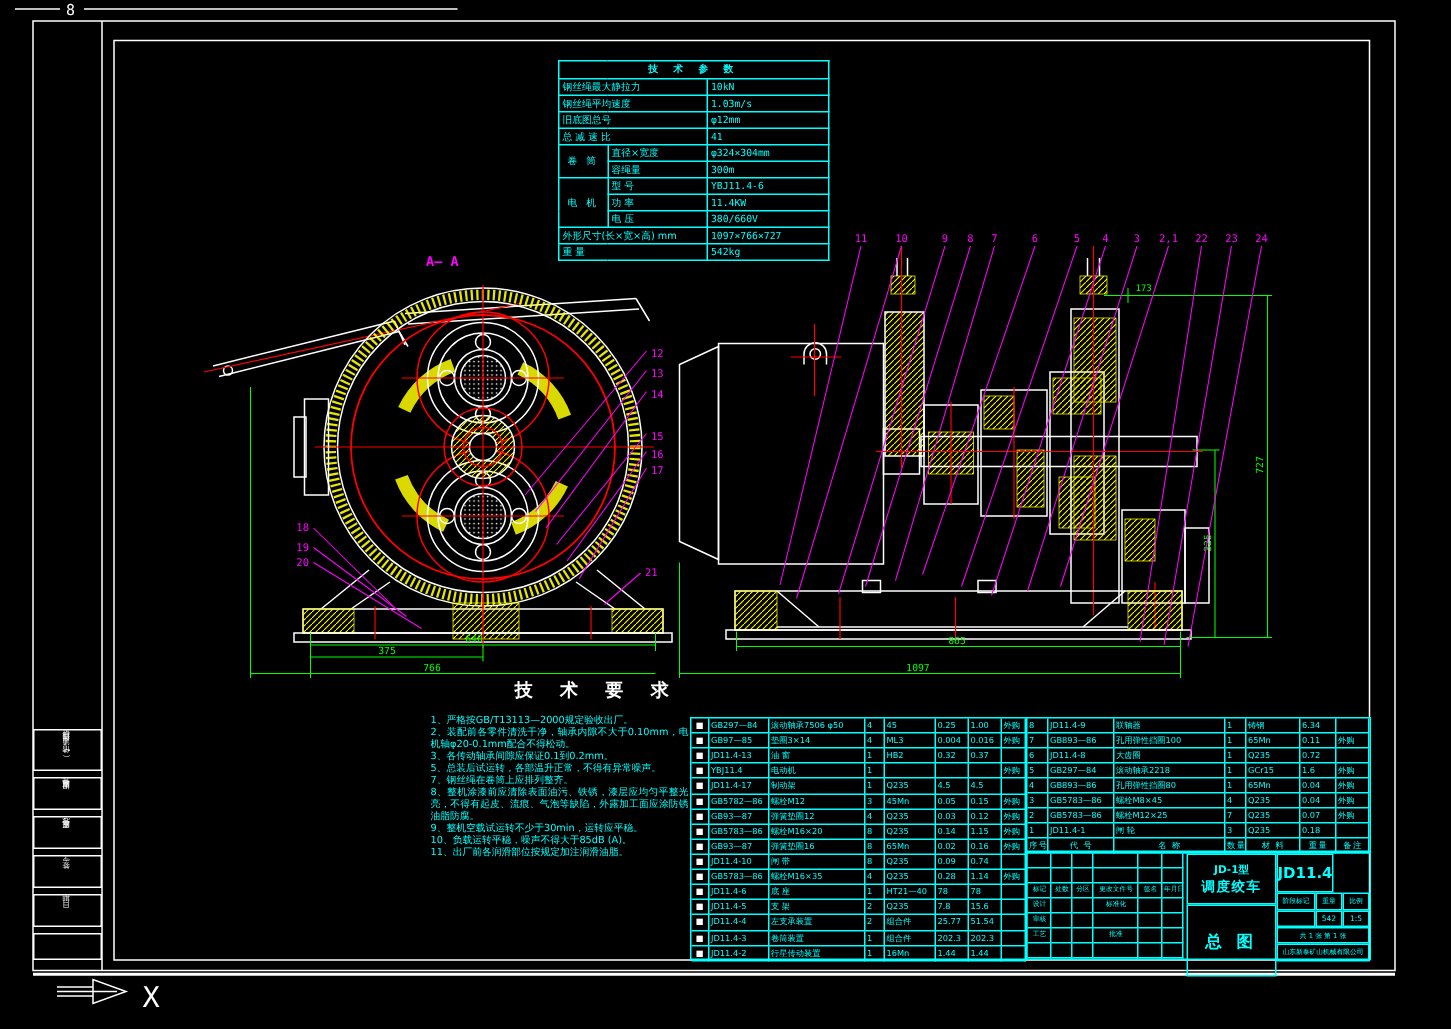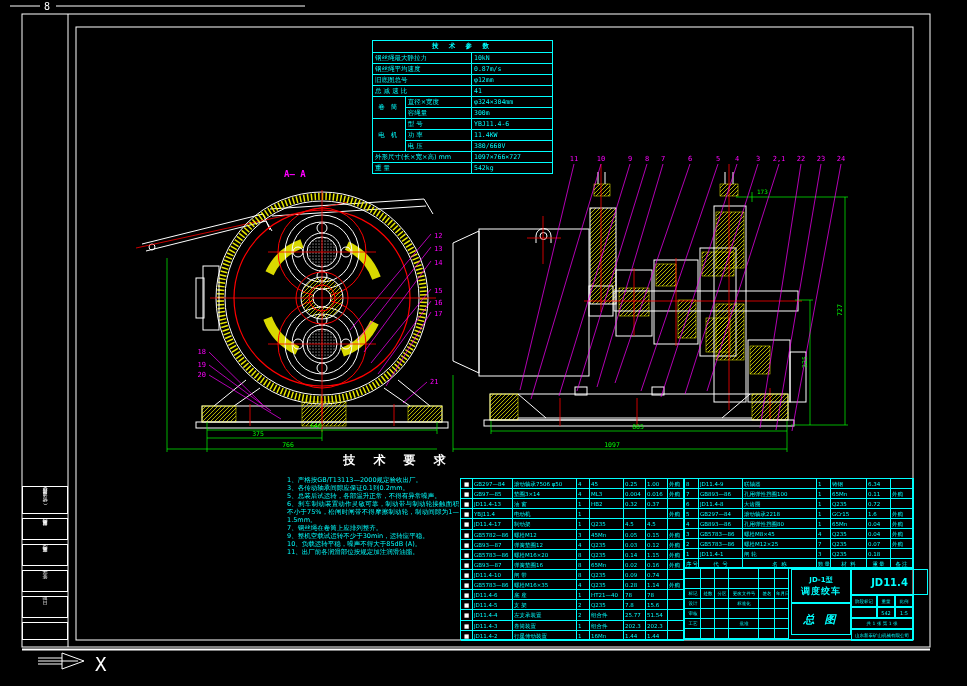--- a/index.html
+++ b/index.html
@@ -304,21 +304,21 @@
     <tbody>
         <tr>
           <td class="t" colspan="3">技 术 参 数</td>
         </tr>
     <tr>
           <td class="l" colspan="2">钢丝绳最大静拉力</td>
         <td class="v">10kN</td>
         </tr>
     <tr>
           <td class="l" colspan="2">钢丝绳平均速度</td>
-        <td class="v">0.87m/s</td>
+        <td class="v">1.03m/s</td>
         </tr>
     <tr>
           <td class="l" colspan="2">旧底图总号</td>
         <td class="v">φ12mm</td>
         </tr>
     <tr>
           <td class="l" colspan="2">总 减 速 比</td>
         <td class="v">41</td>
         </tr>
     <tr>
@@ -351,24 +351,25 @@
           <td class="l" colspan="2">重   量</td>
         <td class="v">542kg</td>
         </tr>
   </tbody>
     </table>
 </div>
 
 <div id="reqTitle" class="abs">技 术 要 求</div>
 <div id="reqList" class="abs">
     <div class="req-item">1、严格按GB/T13113—2000规定验收出厂。</div>
+    <div class="req-item">2、装配前各零件清洗干净，轴承内隙不大于0.10mm，电机轴φ20-0.1mm配合不得松动。</div>
     <div class="req-item">3、各传动轴承间隙应保证0.1到0.2mm。</div>
     <div class="req-item">5、总装后试运转，各部温升正常，不得有异常噪声。</div>
-    <div class="req-item">6、刹车制动装置动作灵敏可靠，制动带与制动轮接触面积不小于75%，松闸时闸带不得摩擦制动轮，制动间隙为1—1.5mm。</div>
     <div class="req-item">7、钢丝绳在卷筒上应排列整齐。</div>
+    <div class="req-item">8、整机涂漆前应清除表面油污、铁锈，漆层应均匀平整光亮，不得有起皮、流痕、气泡等缺陷，外露加工面应涂防锈油脂防腐。</div>
     <div class="req-item">9、整机空载试运转不少于30min，运转应平稳。</div>
     <div class="req-item">10、负载运转平稳，噪声不得大于85dB (A)。</div>
     <div class="req-item">11、出厂前各润滑部位按规定加注润滑油脂。</div>
   </div>
 
 <div id="bomLeft" class="abs bomBox">
     <div style="display: grid; grid-template-columns: 12px 40px 64px 13px 34px 22px 22px 16px; height: 10.12px;">
       <div class="gcell sq" style="line-height: 10.12px;">■</div>
       <div class="gcell" style="line-height: 10.12px;">GB297—84</div>
       <div class="gcell" style="line-height: 10.12px;">滚动轴承7506 φ50</div>
@@ -670,24 +671,24 @@
         <div class="gcell" style="line-height: 10px; font-size: 4.5px; text-align: center;"></div>
         <div class="gcell" style="line-height: 10px; font-size: 4.5px; text-align: center;"></div>
         <div class="gcell" style="line-height: 10px; font-size: 4.5px; text-align: center;"></div>
       </div>
     </div>
   <div id="nameBox" class="abs">
     <div class="tb-cell" style="width:60px;height:34px;flex-direction:column;font-size:7px;font-weight:bold;">
       <div>JD-1型</div>
       <div style="font-size:9px;letter-spacing:1px;">调度绞车</div>
     </div>
-    <div class="tb-cell big" style="width:60px;height:32px;font-size:11px;letter-spacing:3px;font-style:italic;">总  图</div>
+    <div class="tb-cell big" style="width:60px;height:48px;font-size:11px;letter-spacing:3px;">总  图</div>
   </div>
   <div id="noBox" class="abs">
-    <div class="tb-cell big" style="width:77px;height:26px;font-size:10px;">JD11.4</div>
+    <div class="tb-cell big" style="width:38px;height:26px;font-size:10px;">JD11.4</div>
     <div style="display:flex;">
       <div class="tb-cell" style="width:26px;height:12px;font-size:4.5px;">阶段标记</div>
       <div class="tb-cell" style="width:18px;height:12px;font-size:4.5px;">重量</div>
       <div class="tb-cell" style="width:18px;height:12px;font-size:4.5px;">比例</div>
     </div>
     <div style="display:flex;">
       <div class="tb-cell" style="width:26px;height:11px;font-size:4.5px;"></div>
       <div class="tb-cell" style="width:18px;height:11px;font-size:5px;">542</div>
       <div class="tb-cell" style="width:18px;height:11px;font-size:5px;">1:5</div>
     </div>

